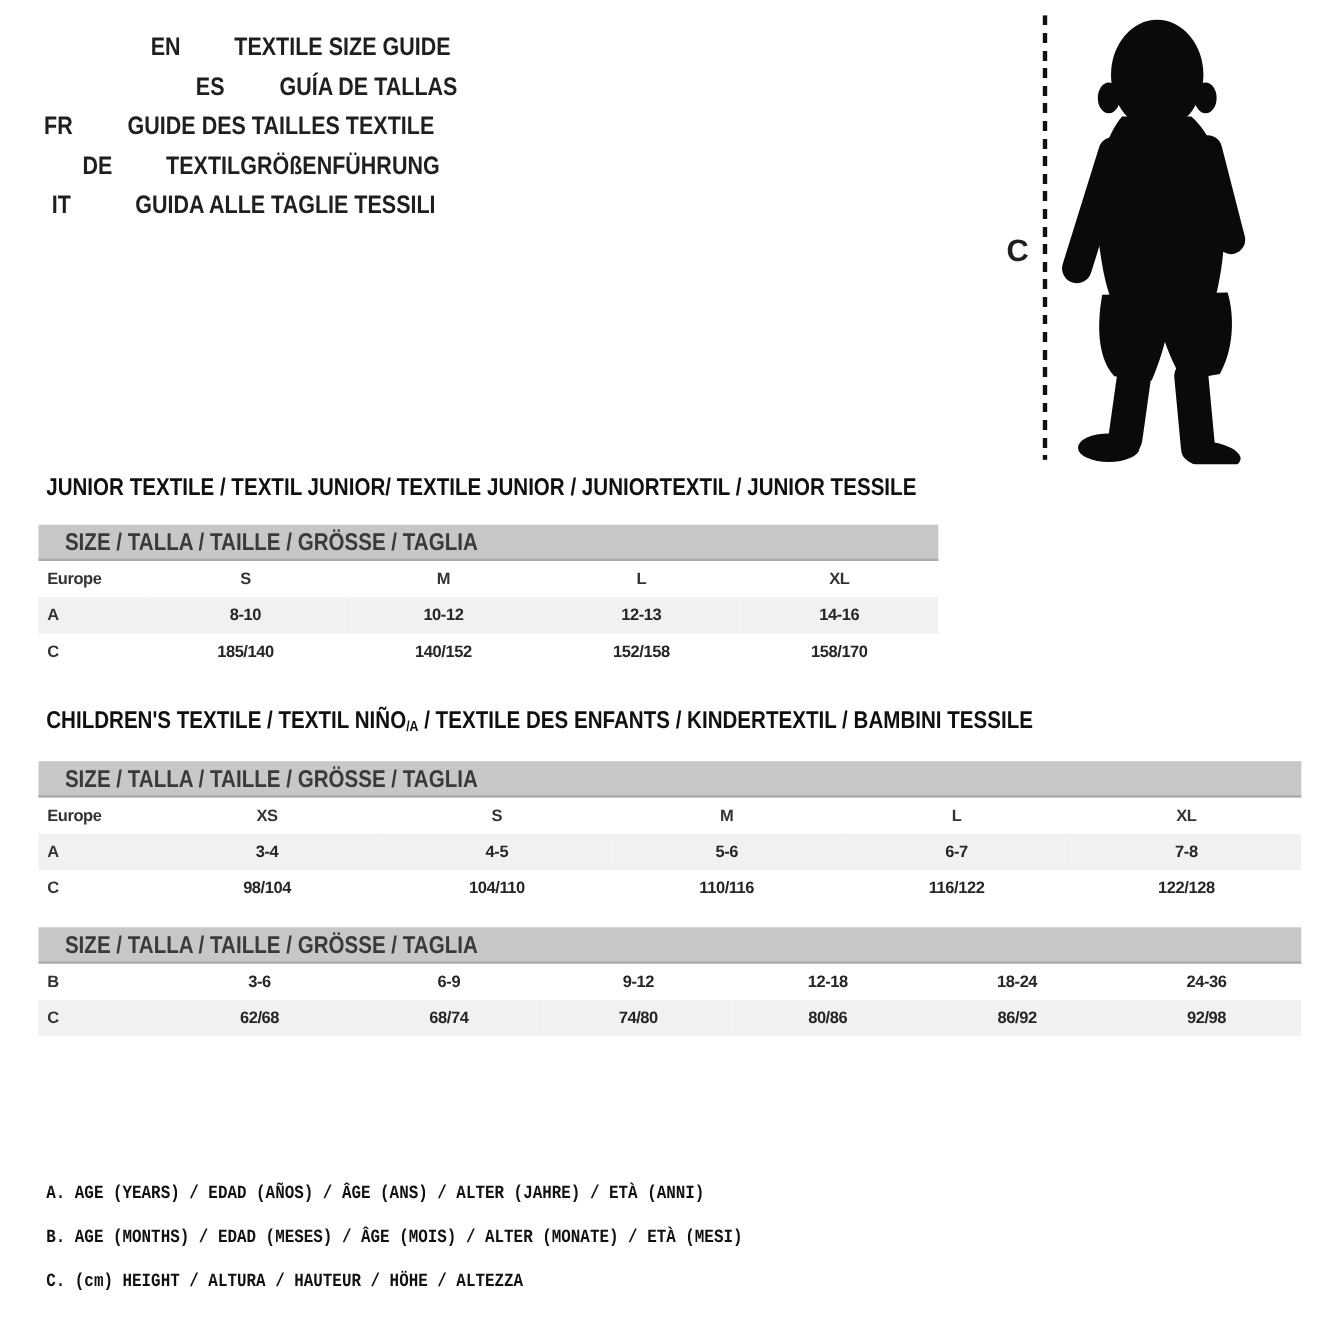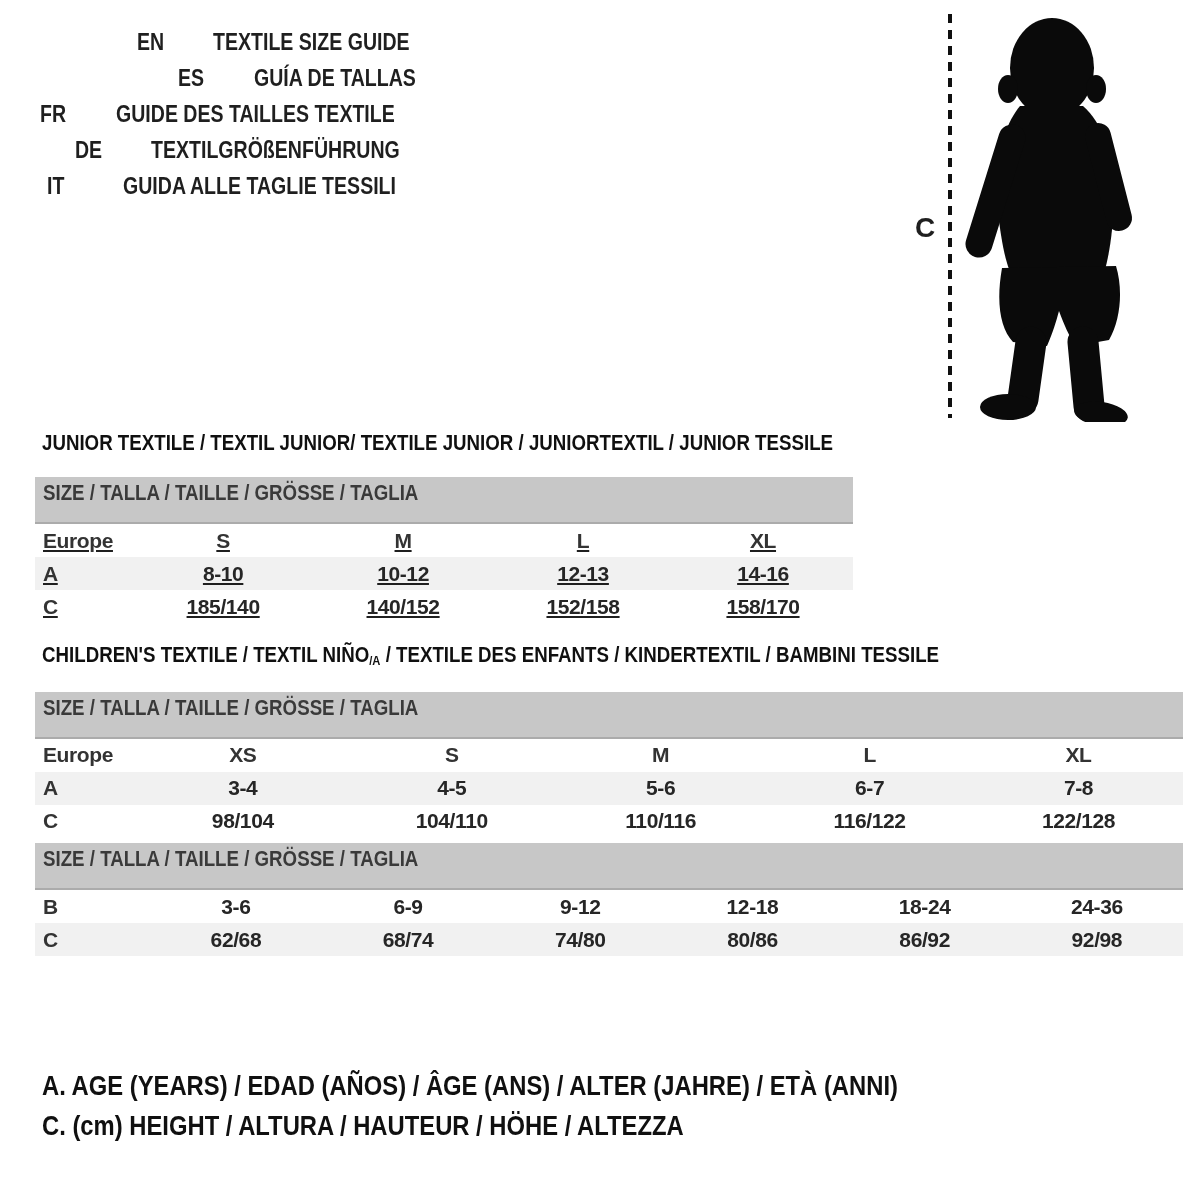--- a/index.html
+++ b/index.html
@@ -28,51 +28,51 @@
   .measure-line {
     position:absolute; left:948px; top:14px;
     width:4px; height:404px;
     background:repeating-linear-gradient(to bottom,#101010 0 9px,transparent 9px 16px);
   }
   .measure-label { position:absolute; left:915px; top:212px; font-size:28px; }
   .toddler { position:absolute; left:962px; top:16px; width:186px; height:406px; }
 
   
   .sec { position:absolute; left:35px; }
-  .sec-junior   { top:428px; width:818px;text-decoration:underline;  }
+  .sec-junior   { top:428px; width:818px;  }
   .sec-children { top:640px; width:1148px; }
   .sec-babies   { top:843px; width:1148px; }
 
   .sec-title { font-size:22px; line-height:30px; color:#101010; padding-left:7px; }
   .sec-junior   .sec-title { margin-bottom:19px; }
   .sec-children .sec-title { margin-bottom:16px; }
   .sec-babies   .sec-title { margin-bottom:22px; line-height:31px; }
   .subscript { font-size:0.6em; vertical-align:-0.22em; }
 
   .size-bar {
-    height:47px; box-sizing:border-box;
+    height:33px; box-sizing:border-box;
     background:#c7c7c7; border-bottom:2px solid #ababab;
-    padding-left:8px; font-size:22px; line-height:31px; color:#3a3a3a;
+    padding-left:24px; font-size:22px; line-height:31px; color:#3a3a3a;
   }
 
   table { width:100%; border-collapse:collapse; table-layout:fixed; }
   td {
     height:33px; padding:0; text-align:center;
-    font-size:21px; letter-spacing:-0.4px; color:#262626;
+    font-size:15px; letter-spacing:-0.4px; color:#262626;
   }
   td.lbl { text-align:left; padding-left:8px; color:#333333; }
   tr.hdr td { color:#333333; }
   tr.shade { background:#f1f1f1; }
   col.c-lbl-junior   { width:12%; }
   col.c-lbl-children { width:9%;  }
   col.c-lbl-babies   { width:10%; }
 
   
   .legend { position:absolute; left:42px; top:1066px; }
-  .legend-line { font-size:28px; line-height:40px; color:#101010; }
+  .legend-line { font-size:17px; line-height:40px; color:#101010;font-family:Liberation Mono, monospace; }
 </style>
 </head>
 <body>
 
 <div class="page">
 
   <div class="langs">
     <div class="lang-row">
       <span class="lang-code"><span class="condensed">EN</span></span>
       <span class="condensed">TEXTILE SIZE GUIDE</span>
@@ -231,16 +231,17 @@
           <td>80/86</td>
           <td>86/92</td>
           <td>92/98</td>
         </tr>
       </tbody>
     </table>
   </section>
 
   <div class="legend">
     <div class="legend-line"><span class="condensed">A. AGE (YEARS) / EDAD (AÑOS) / ÂGE (ANS) / ALTER (JAHRE) / ETÀ (ANNI)</span></div>
+    <div class="legend-line"><span class="condensed">B. AGE (MONTHS) / EDAD (MESES) / ÂGE (MOIS) / ALTER (MONATE) / ETÀ (MESI)</span></div>
     <div class="legend-line"><span class="condensed">C. (cm) HEIGHT / ALTURA / HAUTEUR / HÖHE / ALTEZZA</span></div>
   </div>
 
 </div>
 
 </body></html>

